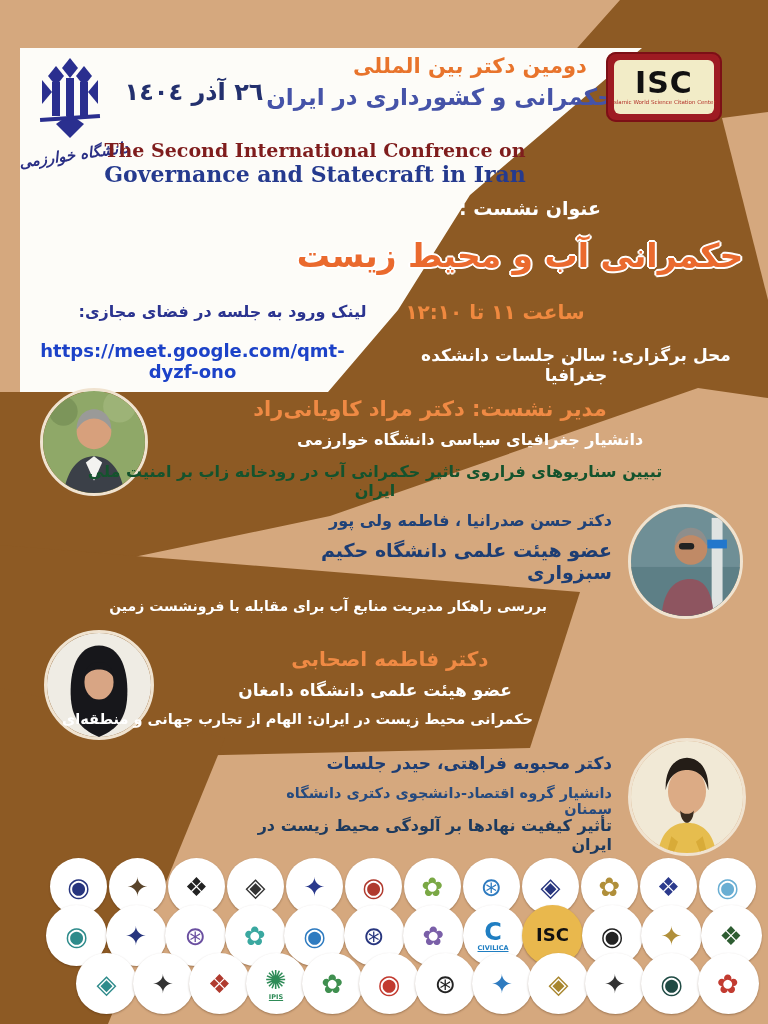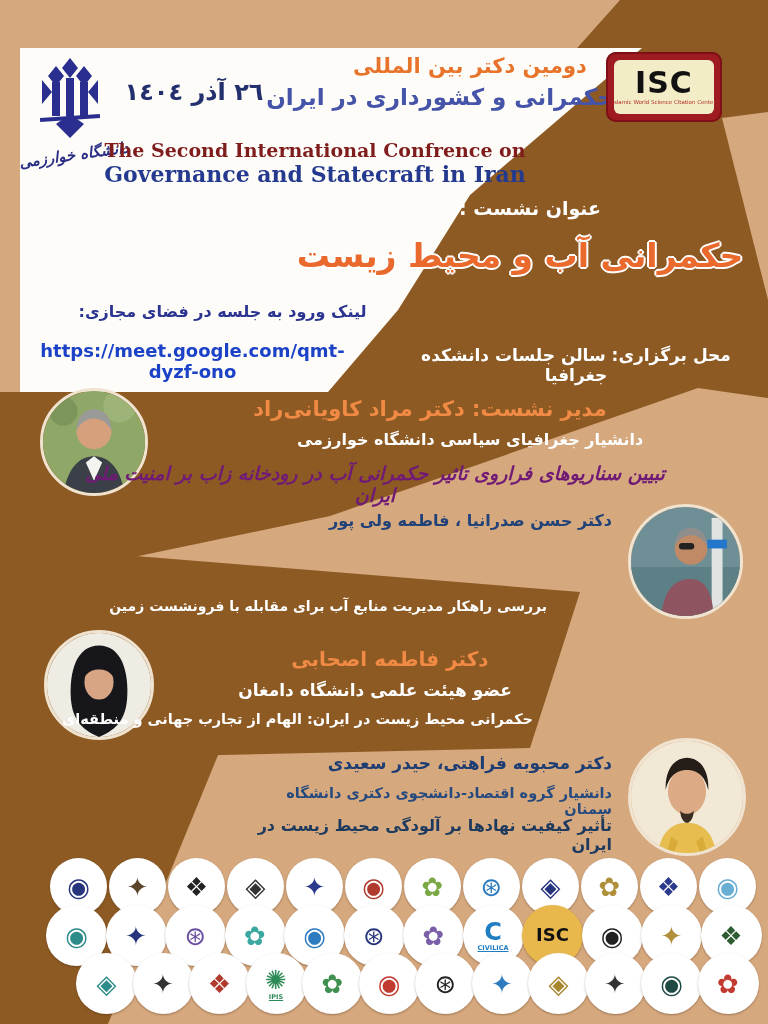--- a/index.html
+++ b/index.html
@@ -46,21 +46,21 @@
   .link-label{left:60px;top:302px;width:325px;color:#2b3490;font-weight:bold;font-size:16px;text-align:center;}
   .link-url{left:25px;top:340px;width:335px;color:#1c42c8;font-weight:bold;font-size:18px;text-align:center;direction:ltr;}
   .venue{left:390px;top:345px;width:372px;color:#fff;font-weight:bold;font-size:17px;text-align:center;}
 
   
   .photo{border-radius:50%;overflow:hidden;border:3px solid #f0e3d0;box-sizing:border-box;}
   .photo svg{display:block;width:100%;height:100%;}
   .s1-photo{left:40px;top:388px;width:108px;height:108px;}
   .s1-title{left:200px;top:397px;width:460px;color:#f08a44;font-weight:bold;font-size:21px;}
   .s1-affil{left:270px;top:430px;width:400px;color:#fff;font-weight:bold;font-size:16px;}
-  .s1-topic{left:70px;top:462px;width:610px;color:#701a75;font-weight:bold;font-size:19px;font-style:italic;}
+  .s1-topic{left:70px;top:462px;width:610px;color:#14532d;font-weight:bold;font-size:16px;}
 
   .s2-photo{left:628px;top:504px;width:115px;height:115px;}
   .s2-name{left:240px;top:511px;width:372px;color:#204278;font-weight:bold;font-size:16px;}
   .s2-affil{left:240px;top:539px;width:372px;color:#1d3d73;font-weight:bold;font-size:19px;}
   .s2-topic{left:45px;top:598px;width:502px;color:#fff;font-weight:bold;font-size:14px;}
 
   .s3-photo{left:44px;top:630px;width:110px;height:110px;}
   .s3-title{left:240px;top:647px;width:300px;color:#f08a44;font-weight:bold;font-size:20px;}
   .s3-affil{left:210px;top:680px;width:330px;color:#fff;font-weight:bold;font-size:17px;}
   .s3-topic{left:55px;top:711px;width:485px;color:#fff;font-weight:bold;font-size:14.5px;}
@@ -116,20 +116,21 @@
 
   <div class="abs isc-logo">
     <div class="isc-inner">
       <span class="isc-abbr">ISC</span>
       <span class="isc-cap">Islamic World Science Citation Center</span>
     </div>
   </div>
 
   <div class="abs session-label rtl">عنوان نشست :</div>
   <div class="abs session-title rtl">حکمرانی آب و محیط زیست</div>
+  <div class="abs session-time rtl">ساعت ۱۱ تا ۱۲:۱۰</div>
   <div class="abs link-label rtl">لینک ورود به جلسه در فضای مجازی:</div>
   <div class="abs link-url">https://meet.google.com/qmt-dyzf-ono</div>
   <div class="abs venue rtl">محل برگزاری: سالن جلسات دانشکده جغرافیا</div>
 
   <div class="abs photo s1-photo">
     <svg viewBox="0 0 100 100">
       <rect width="100" height="100" fill="#8fa868"></rect>
       <circle cx="20" cy="20" r="14" fill="#7c955a"></circle>
         <circle cx="75" cy="15" r="16" fill="#9db377"></circle>
       <path d="M20,100 C25,72 38,64 50,64 C62,64 75,72 80,100 Z" fill="#3b4048"></path>
@@ -148,20 +149,21 @@
       <rect y="55" width="100" height="45" fill="#5d7f86"></rect>
       <rect x="74" y="10" width="10" height="90" fill="#dfe3e2"></rect>
       <rect x="70" y="30" width="18" height="8" fill="#2277cc"></rect>
       <path d="M28,100 C30,74 42,66 54,66 C66,66 74,74 76,100 Z" fill="#8e5560"></path>
       <circle cx="55" cy="38" r="15" fill="#c08a66"></circle>
       <path d="M40,36 C40,24 48,19 55,19 C62,19 70,24 70,36 C65,28 60,26 55,26 C50,26 45,28 40,36 Z" fill="#8e8e8c"></path>
       <rect x="44" y="33" width="14" height="6" rx="3" fill="#222"></rect>
     </svg>
   </div>
   <div class="abs s2-name rgt rtl">دکتر حسن صدرانیا ، فاطمه ولی پور</div>
+  <div class="abs s2-affil rgt rtl">عضو هیئت علمی دانشگاه حکیم سبزواری</div>
   <div class="abs s2-topic rgt rtl">بررسی راهکار مدیریت منابع آب برای مقابله با فرونشست زمین</div>
 
   <div class="abs photo s3-photo">
     <svg viewBox="0 0 100 100">
       <rect width="100" height="100" fill="#efece4"></rect>
       <path d="M50,12 C29,12 21,36 23,64 C25,86 36,94 50,100 C64,94 75,86 77,64 C79,36 71,12 50,12 Z" fill="#17171b"></path>
       <ellipse cx="50" cy="47" rx="14" ry="17" fill="#d8a584"></ellipse>
       <path d="M36,42 C37,32 43,28 50,28 C57,28 63,32 64,42 C59,36 55,35 50,35 C45,35 41,36 36,42 Z" fill="#17171b"></path>
     </svg>
   </div>
@@ -172,21 +174,21 @@
   <div class="abs photo s4-photo">
     <svg viewBox="0 0 100 100">
       <rect width="100" height="100" fill="#f1e9d6"></rect>
       <path d="M24,100 C27,80 38,73 50,73 C62,73 73,80 76,100 Z" fill="#e6bd4e"></path>
       <path d="M36,85 l6,5 -4,10 h-6 Z M64,85 l-6,5 4,10 h6 Z" fill="#d8ab38"></path>
       <ellipse cx="50" cy="45" rx="17" ry="21" fill="#dcab85"></ellipse>
       <path d="M31,44 C30,24 40,15 50,15 C60,15 70,24 69,44 C66,30 58,26 50,26 C42,26 34,30 31,44 Z" fill="#241d17"></path>
       <path d="M44,62 C46,66 54,66 56,62 C56,70 52,73 50,73 C48,73 44,70 44,62 Z" fill="#3a2c20"></path>
     </svg>
   </div>
-  <div class="abs s4-name rgt rtl">دکتر محبوبه فراهتی، حیدر سعیدی</div>
+  <div class="abs s4-name rgt rtl">دکتر محبوبه فراهتی، حیدر جلسات</div>
   <div class="abs s4-affil rgt rtl">دانشیار گروه اقتصاد-دانشجوی دکتری دانشگاه سمنان</div>
   <div class="abs s4-topic rgt rtl">تأثیر کیفیت نهادها بر آلودگی محیط زیست در ایران</div>
 
   <div>
       <div class="sponsor-logo" style="left: 50px; top: 858px; width: 57px; height: 57px;">
         <span class="glyph" style="color: rgb(39, 53, 126);">◉</span>
       </div>
       <div class="sponsor-logo" style="left: 109px; top: 858px; width: 57px; height: 57px;">
         <span class="glyph" style="color: rgb(90, 68, 42);">✦</span>
       </div>

